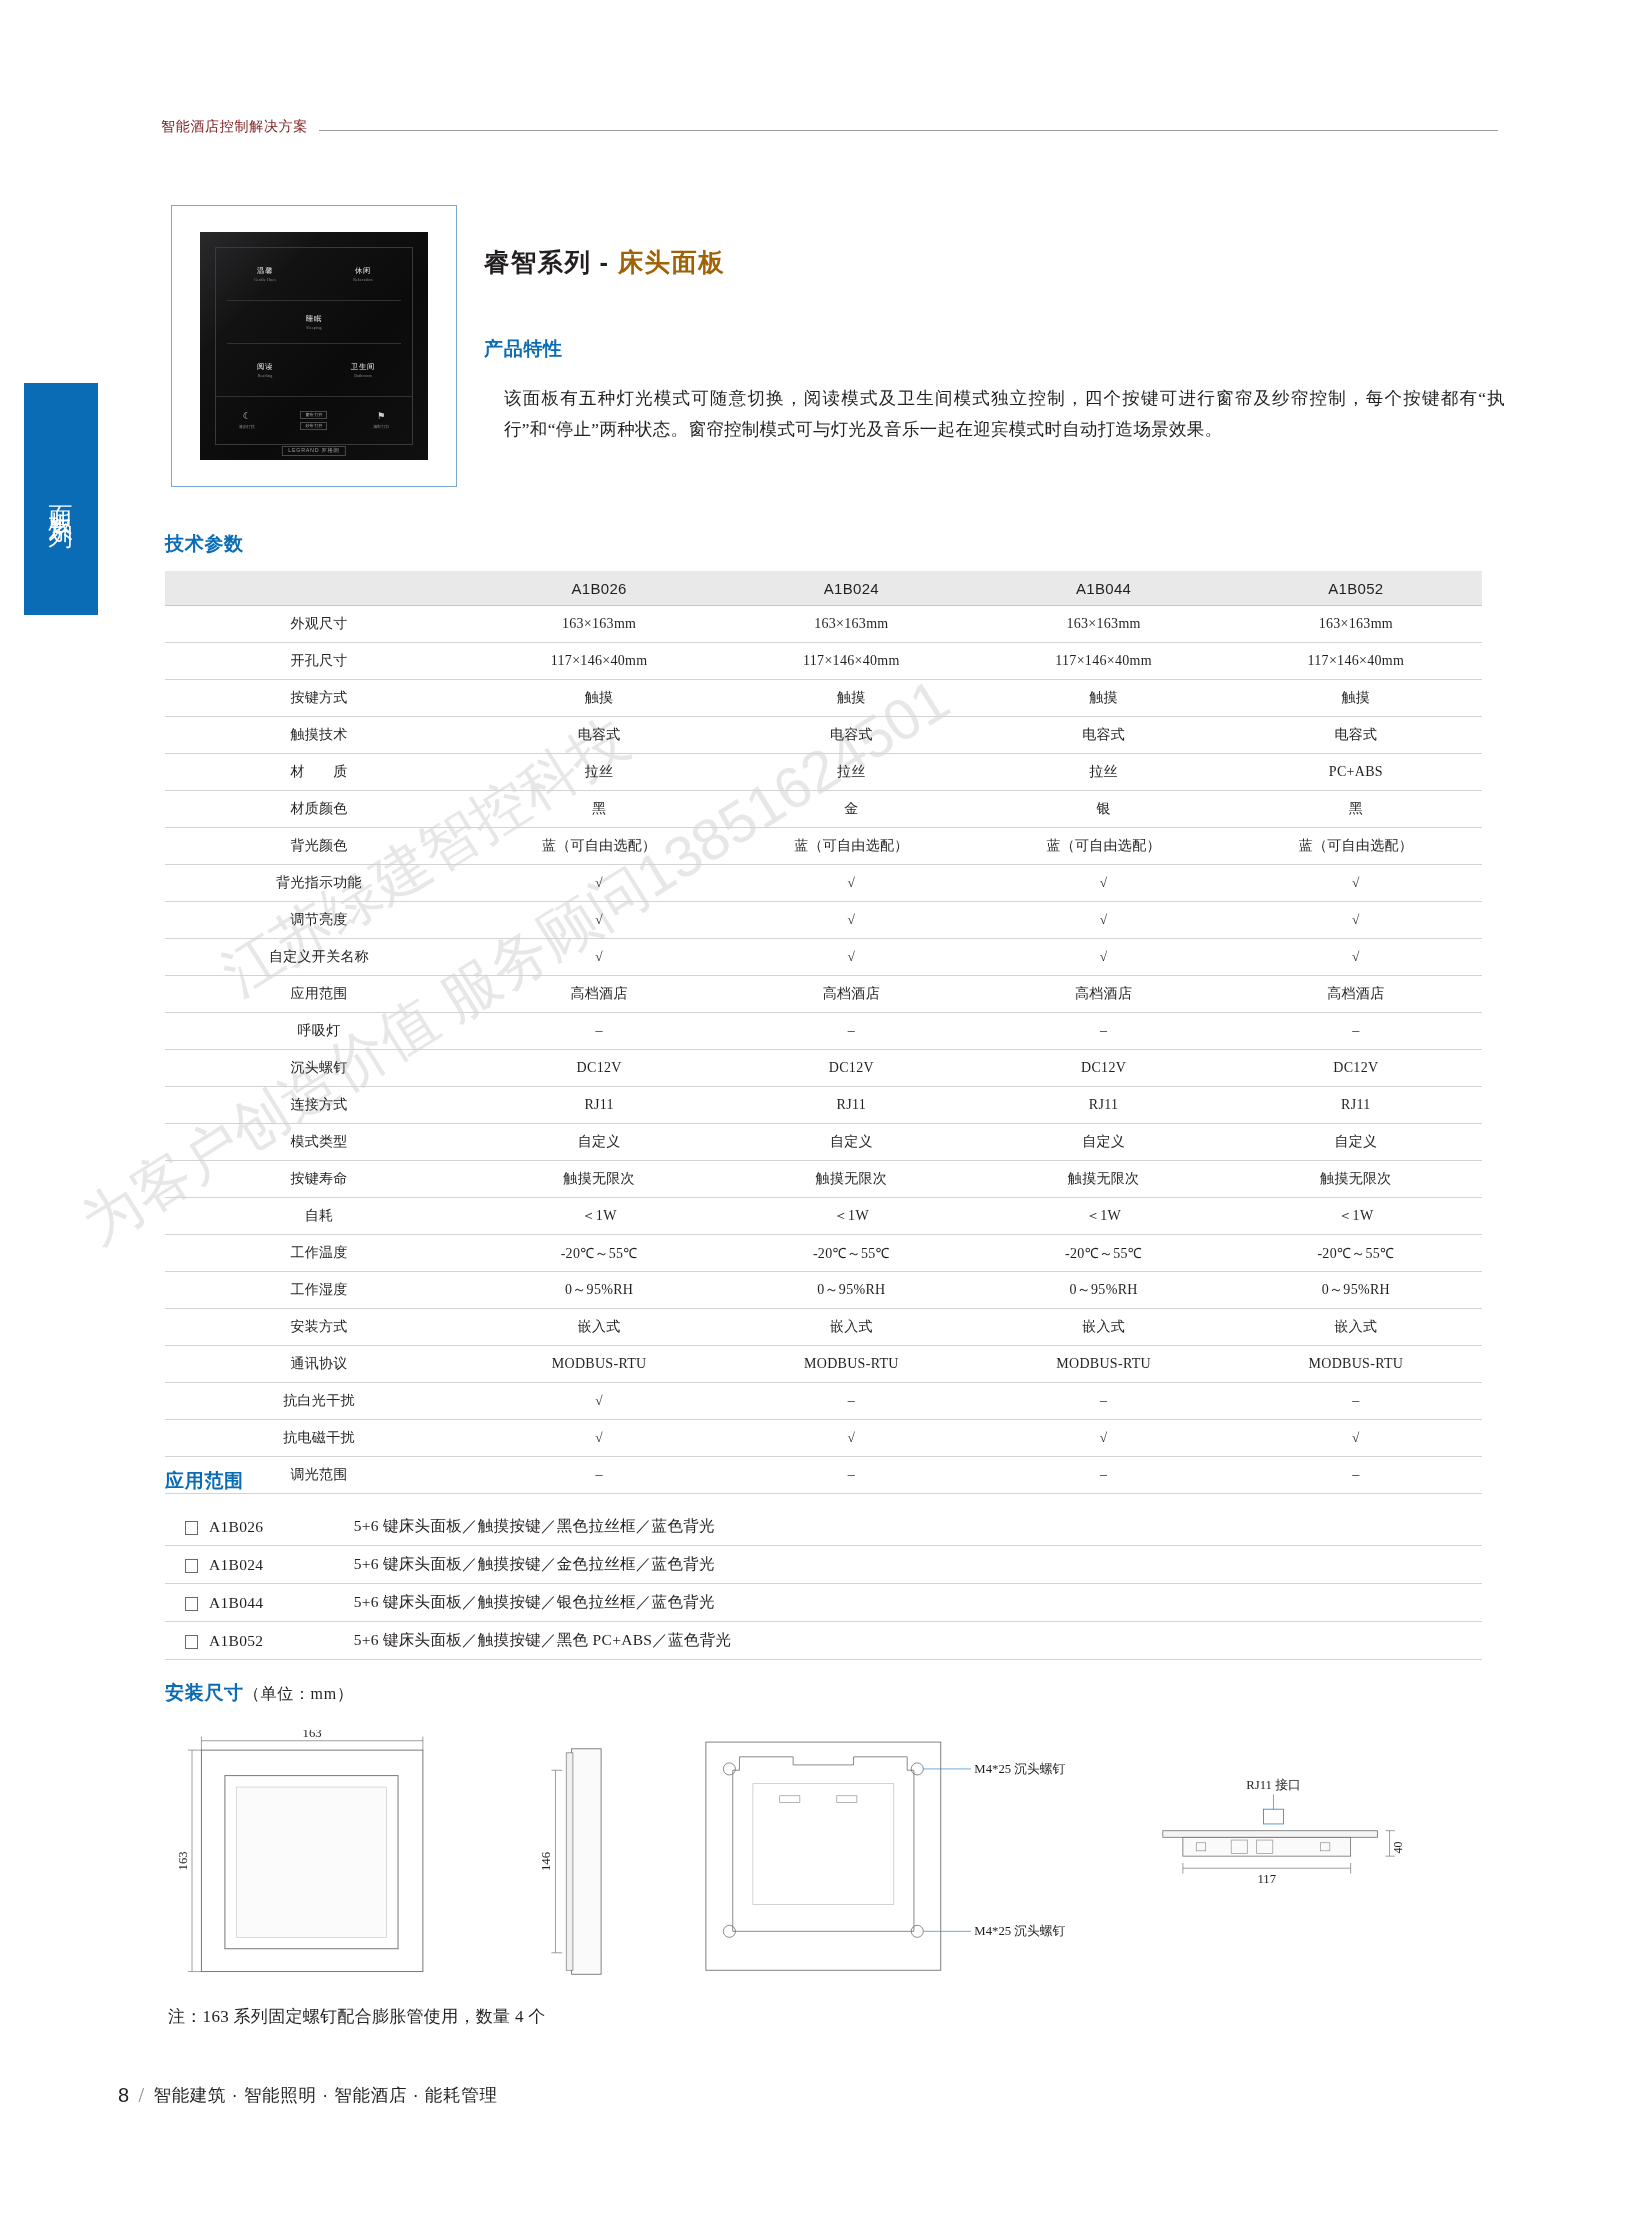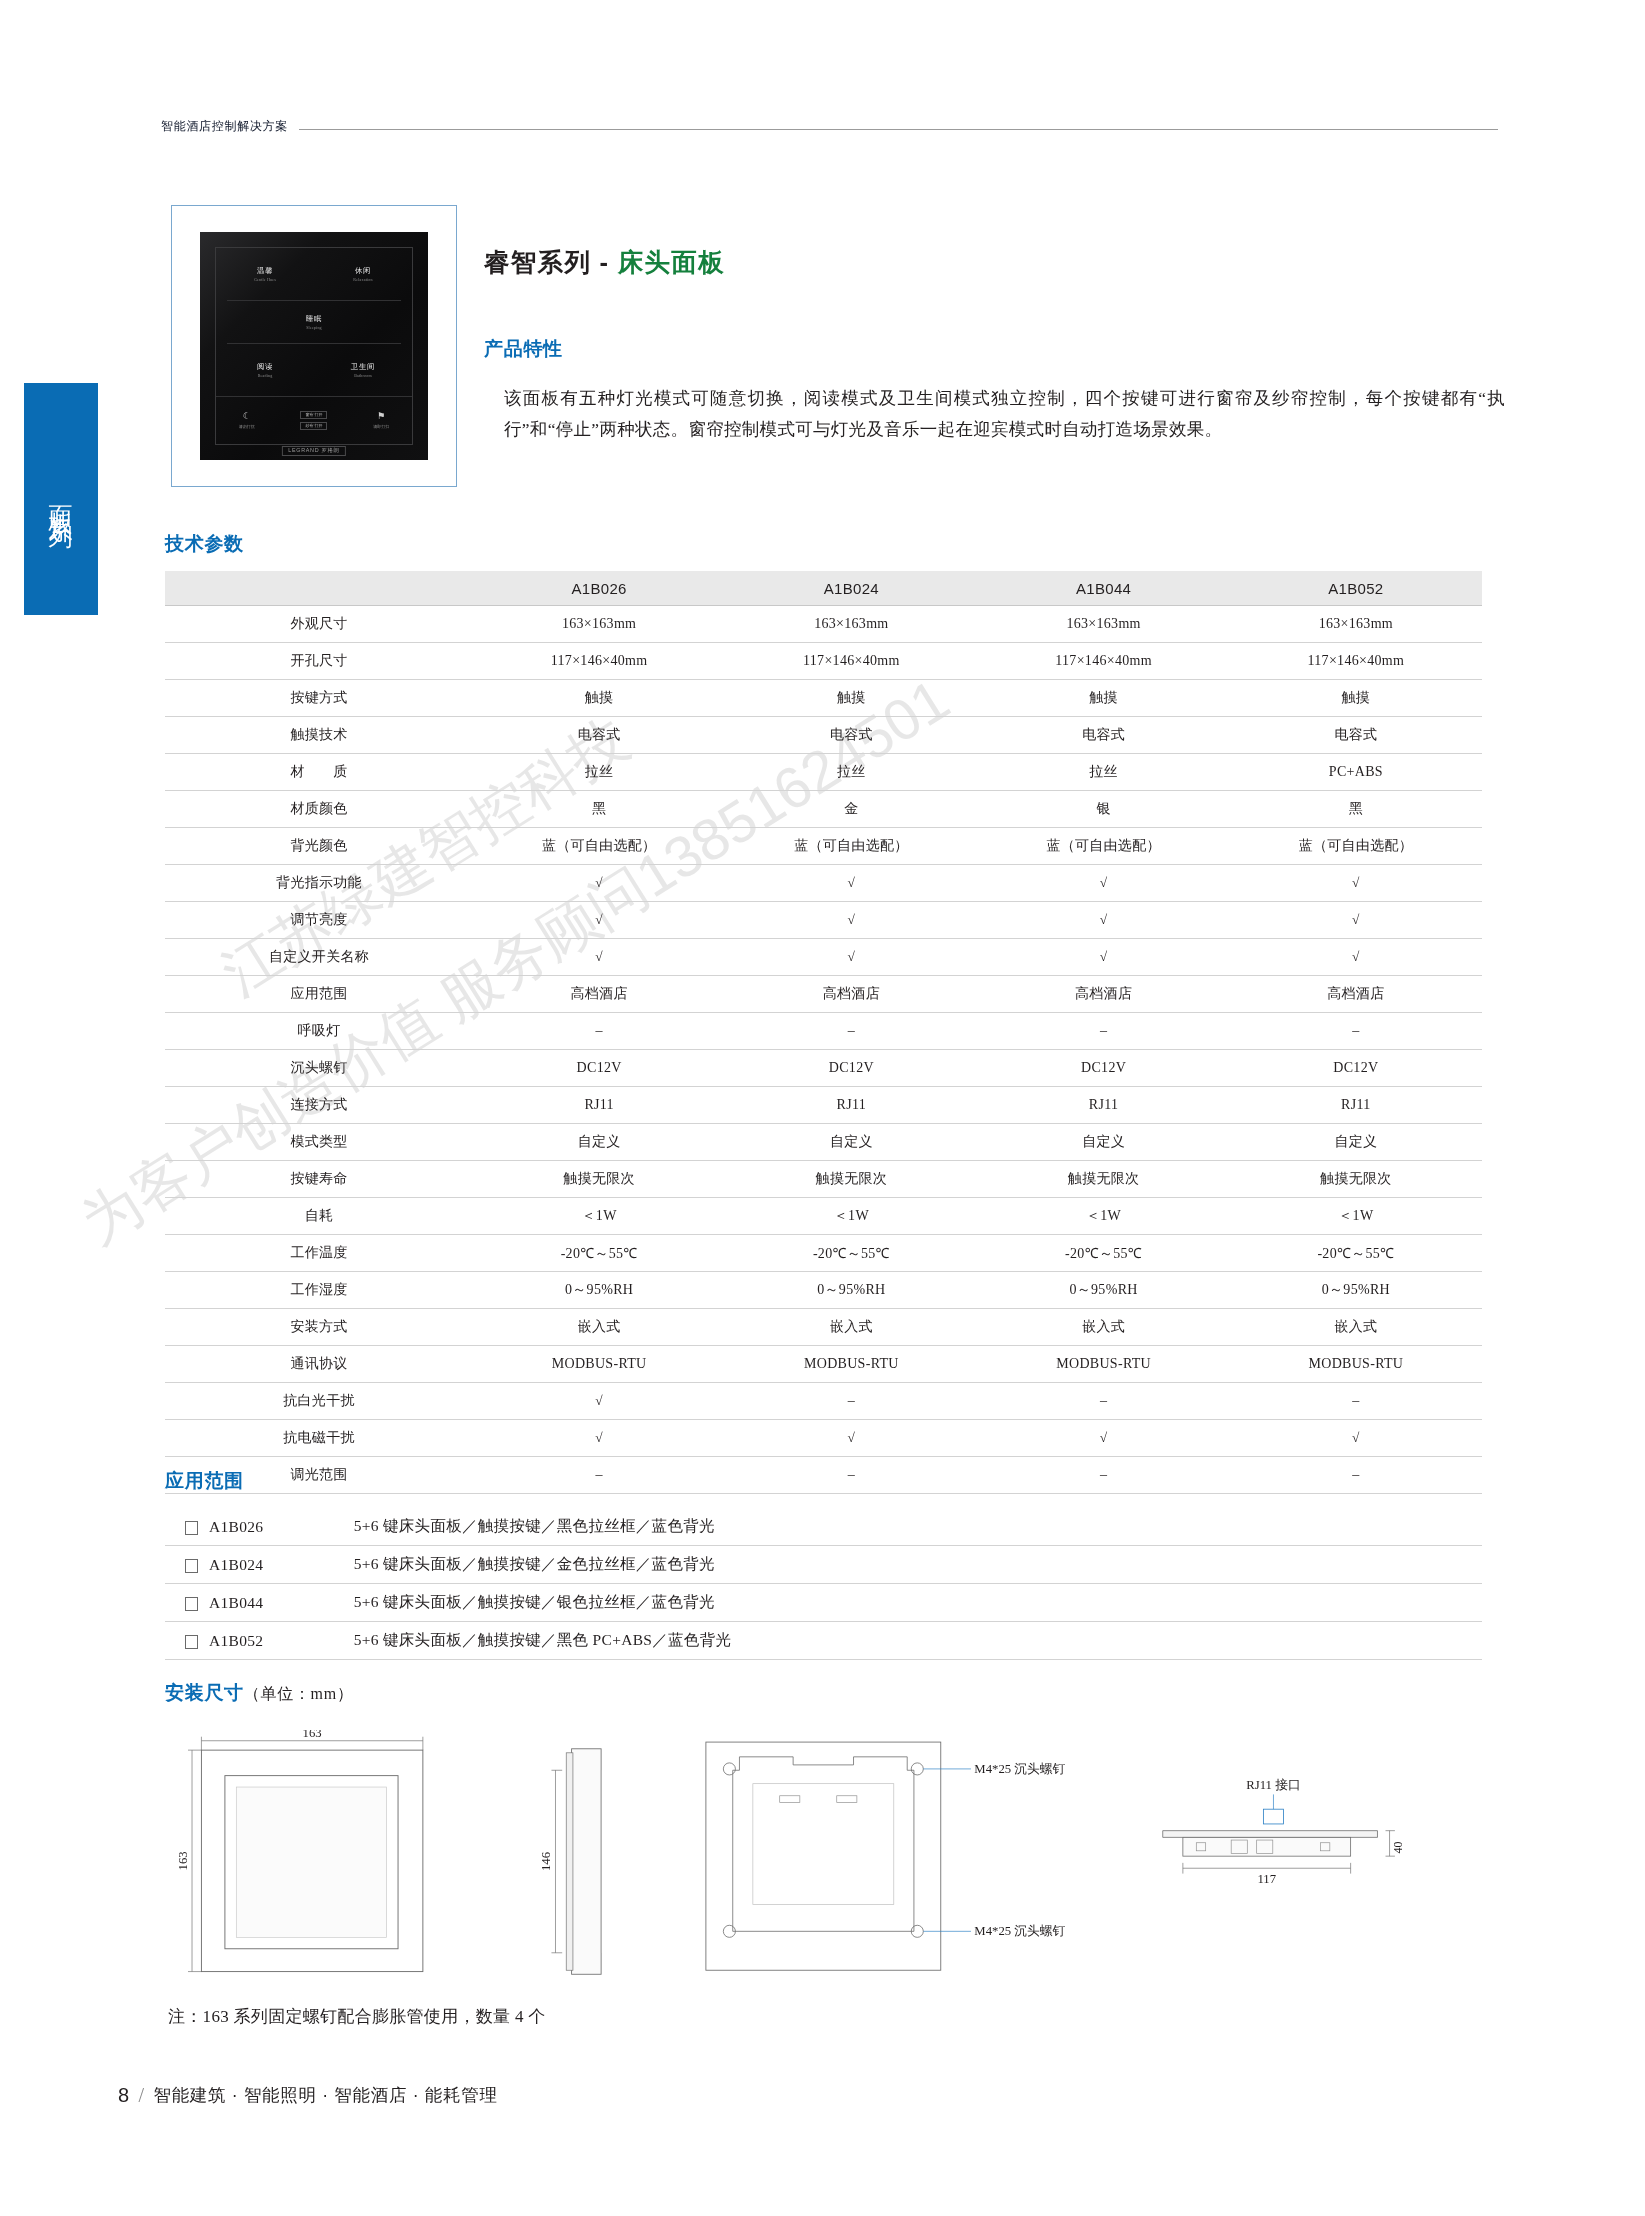--- a/index.html
+++ b/index.html
@@ -12,21 +12,21 @@
     overflow:hidden;
   }
   .page{position:relative;width:1645px;height:2216px;}
 
   
   .header{
     position:absolute;left:161px;top:118px;width:1337px;
     display:flex;align-items:flex-end;
   }
   .header-title{
-    font-size:12px;letter-spacing:0.7px;color:#0f172a;white-space:nowrap;
+    font-size:14px;letter-spacing:0.7px;color:#7f1d1d;white-space:nowrap;
     font-family:Liberation Mono, monospace;
   }
   .header-rule{
     flex:1;height:0.7px;background:#9b9b9b;margin-left:10.7px;margin-bottom:5.4px;
   }
 
   
   .side-tab{
     position:absolute;left:23.5px;top:383px;width:74px;height:232px;
     background:#0a6cb4;color:#fff;
@@ -85,21 +85,21 @@
     letter-spacing:0.7px;
     font-family:"Liberation Sans", sans-serif;
   }
 
   
   .prod-title{
     position:absolute;left:484px;top:245px;
     font-size:25.5px;font-weight:bold;letter-spacing:1.3px;
     font-family:"Liberation Sans", sans-serif;
   }
-  .prod-title .accent{color:#15803d;}
+  .prod-title .accent{color:#a16207;}
   .sec-blue{
     color:#0a6cb4;font-size:19px;font-weight:bold;letter-spacing:0.7px;
     font-family:"Liberation Sans", sans-serif;
   }
   .feat-title{position:absolute;left:484px;top:336px;}
   .feat-body{
     position:absolute;left:504px;top:383px;width:1001px;
     font-size:17.5px;line-height:31px;letter-spacing:0.3px;
     text-align:justify;
   }

